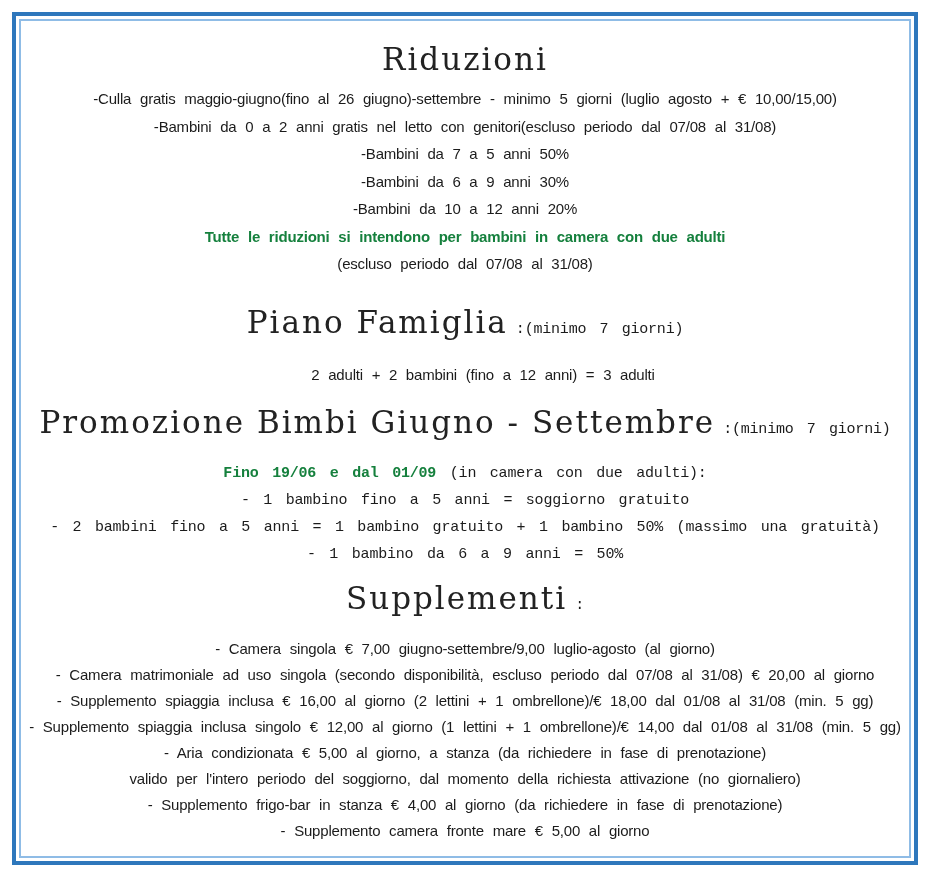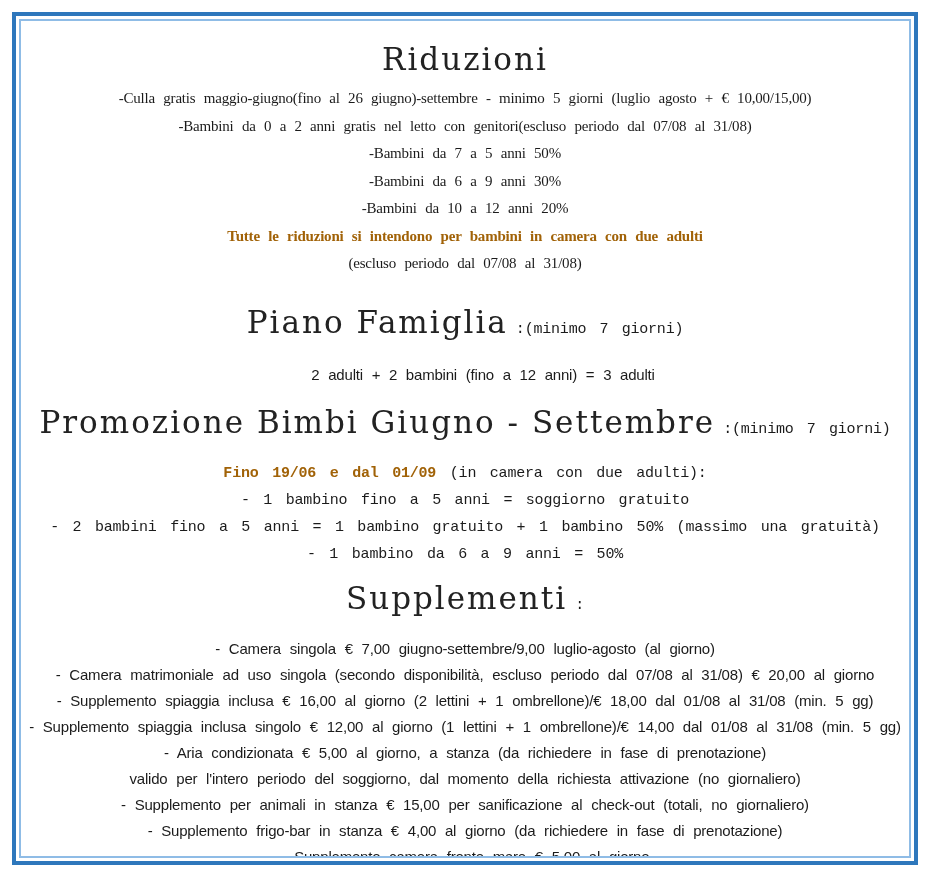--- a/index.html
+++ b/index.html
@@ -50,25 +50,25 @@
     margin-left: 8px;
     color: #1b1b1b;
   }
   .line {
     margin: 0;
     font-size: 15px;
     letter-spacing: -0.2px;
     word-spacing: 0.32em;
     white-space: nowrap;
   }
-  .line b { font-weight: bold; color: #a16207; }
+  .line b { font-weight: bold; color: #15803d; }
 
   #section-riduzioni { margin-top: 6px; }
   #section-riduzioni .heading { margin-bottom: 4px; }
-  #section-riduzioni .line { line-height: 27.5px; font-family: Liberation Serif, serif; }
+  #section-riduzioni .line { line-height: 27.5px; }
 
   #section-piano-famiglia { margin-top: 22px; }
   #section-piano-famiglia .line { line-height: 30px; margin-left: 36px; }
 
   #section-promozione-bimbi { margin-top: 10px; }
   #section-promozione-bimbi .line { line-height: 27px; font-family: Liberation Mono, monospace; }
 
   #section-supplementi { margin-top: 2px; }
   #section-supplementi .line { line-height: 26px; }
 </style>
@@ -101,20 +101,19 @@
             <p class="line"><span>- 1 bambino da 6 a 9 anni = 50%</span></p>
           </section>
           <section class="doc-section" id="section-supplementi">
             <h1 class="heading"><span class="deco">Supplementi</span><span class="suffix">:</span></h1>
             <p class="line"><span>- Camera singola € 7,00 giugno-settembre/9,00 luglio-agosto (al giorno)</span></p>
             <p class="line"><span>- Camera matrimoniale ad uso singola (secondo disponibilità, escluso periodo dal 07/08 al 31/08) € 20,00 al giorno</span></p>
             <p class="line"><span>- Supplemento spiaggia inclusa € 16,00 al giorno (2 lettini + 1 ombrellone)/€ 18,00 dal 01/08 al 31/08 (min. 5 gg)</span></p>
             <p class="line"><span>- Supplemento spiaggia inclusa singolo € 12,00 al giorno (1 lettini + 1 ombrellone)/€ 14,00 dal 01/08 al 31/08 (min. 5 gg)</span></p>
             <p class="line"><span>- Aria condizionata € 5,00 al giorno, a stanza (da richiedere in fase di prenotazione)</span></p>
             <p class="line"><span>valido per l'intero periodo del soggiorno, dal momento della richiesta attivazione (no giornaliero)</span></p>
-            <p class="line"><span>- Supplemento per animali in stanza € 15,00 per sanificazione al check-out (totali, no giornaliero)</span></p>
             <p class="line"><span>- Supplemento frigo-bar in stanza € 4,00 al giorno (da richiedere in fase di prenotazione)</span></p>
             <p class="line"><span>- Supplemento camera fronte mare € 5,00 al giorno</span></p>
           </section>
         </main>
     </div>
   </div>
 </div>
 
 </body></html>

